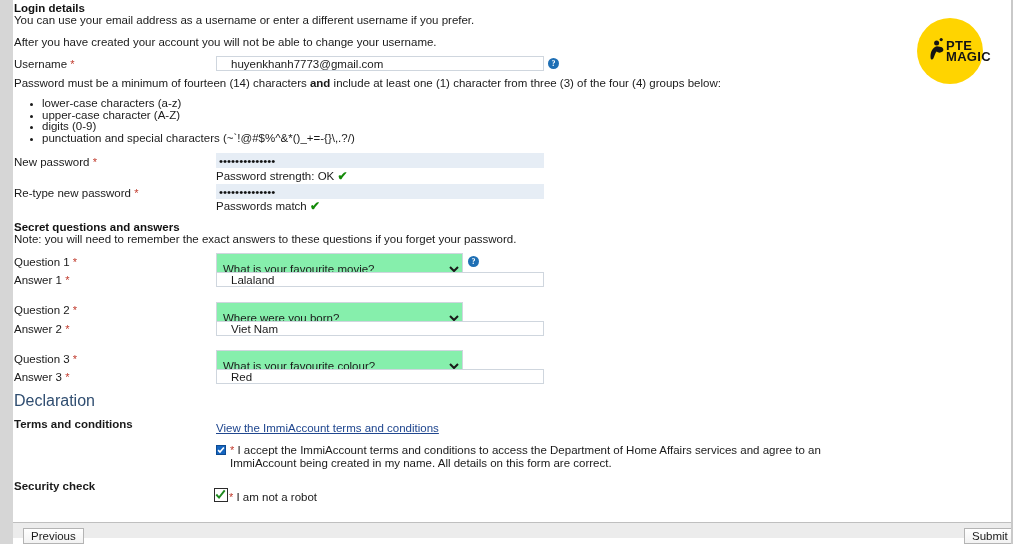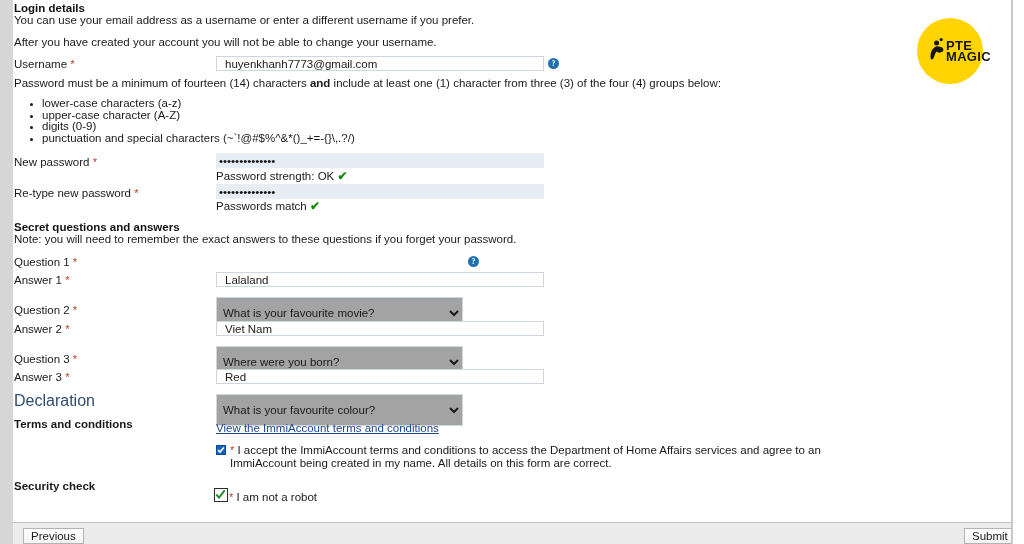--- a/index.html
+++ b/index.html
@@ -52,21 +52,21 @@
     white-space: nowrap;
   }
   .label-bold { font-weight: bold; }
 
   input.txt {
     position: absolute;
     height: 15px;
     font-family: "Liberation Sans", sans-serif;
     font-size: 11.5px;
     color: #1a1a1a;
-    padding: 0 2px 0 8px;
+    padding: 0 2px 0 14px;
     border: 1px solid #cfd6de;
     background: #ffffff;
     outline: none;
   }
   input.pwd {
     position: absolute;
     height: 15px;
     font-family: "Liberation Sans", sans-serif;
     font-size: 11.5px;
     letter-spacing: 0px;
@@ -76,24 +76,23 @@
     background: #e6edf5;
     outline: none;
   }
   select.sel {
     position: absolute;
     height: 32px;
     font-family: "Liberation Sans", sans-serif;
     font-size: 11.5px;
     color: #1a1a1a;
     border: 1px solid #cfd6de;
-    background: #a3a3a3;
+    background: #86efac;
     padding: 0 0 0 2px;
     outline: none;
-    margin-top: 44px;
   }
 
   .helpicon {
     position: absolute;
     width: 11px; height: 11px;
     border-radius: 50%;
     background: #1f6fb4;
     color: #ffffff;
     font-size: 8px;
     font-weight: bold;
@@ -178,21 +177,21 @@
     font-size: 13px;
     font-weight: bold;
     line-height: 10.5px;
     color: #141414;
     letter-spacing: 0.3px;
     font-family: "Liberation Sans", sans-serif;
   }
 
   .footbar {
     position: absolute;
-    left: 13px; top: 522px; width: 998px; height: 22px;
+    left: 13px; top: 522px; width: 998px; height: 16px;
     background: #ececec;
     border-top: 1px solid #bfbfbf;
   }
   button.btn {
     position: absolute;
     height: 16px;
     font-family: "Liberation Sans", sans-serif;
     font-size: 11.5px;
     color: #1a1a1a;
     background: linear-gradient(#ffffff, #f2f2f2);

